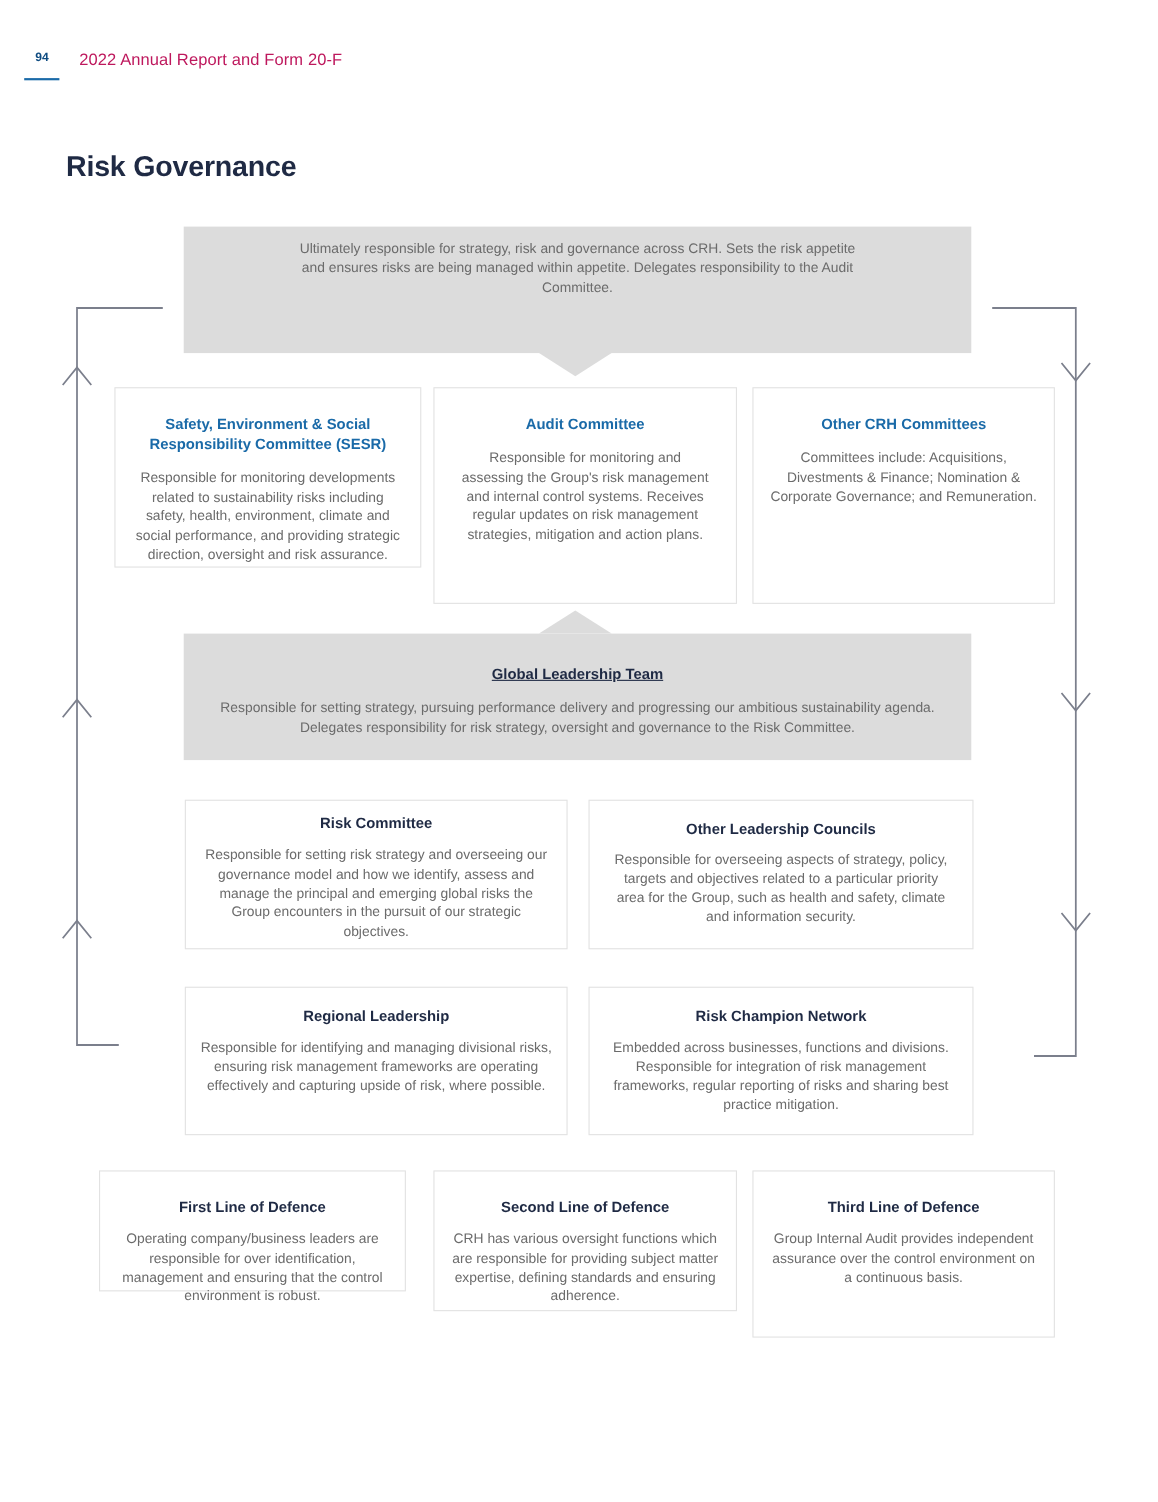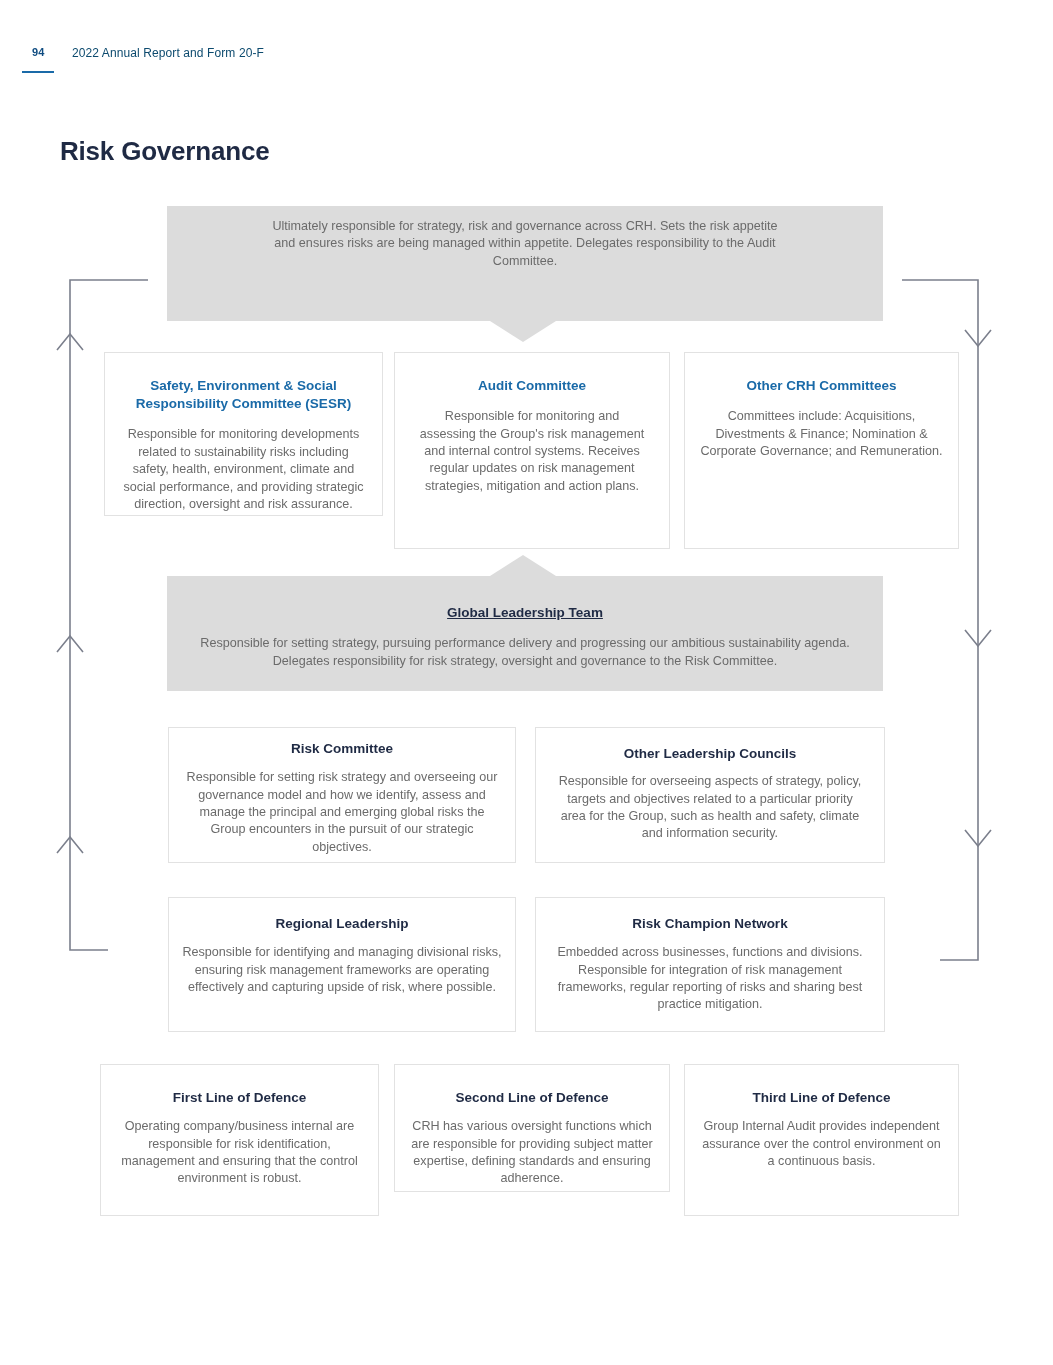--- a/index.html
+++ b/index.html
@@ -37,22 +37,22 @@
     top: 0;
     font-size: 11px;
     font-weight: bold;
     color: #0f4c81;
     letter-spacing: 0.1px;
   }
   .header-title {
     position: absolute;
     left: 72px;
     top: 0;
-    font-size: 12px;
-    color: #0c4a6e;
+    font-size: 15px;
+    color: #be185d;
     letter-spacing: 0.1px;
   }
 
   
   .page-title {
     position: absolute;
     left: 60px;
     top: 136px;
     font-size: 26px;
     font-weight: bold;
@@ -158,21 +158,21 @@
   #othercouncils .body  { margin-top: 10px; padding: 0 20px; }
 
   #regional         { left:168px; top:897px; width:348px; height:135px; }
   #regional .title  { margin-top: 17px; }
   #regional .body   { margin-top: 11px; padding: 0 12px; }
 
   #champion         { left:535px; top:897px; width:350px; height:135px; }
   #champion .title  { margin-top: 17px; }
   #champion .body   { margin-top: 11px; padding: 0 14px; }
 
-  #line1            { left:100px; top:1064px; width:279px; height:152px; }
+  #line1            { left:90px; top:1064px; width:279px; height:110px; }
   #line1 .title     { margin-top: 24px; }
   #line1 .body      { margin-top: 11px; padding: 0 12px; }
 
   #line2            { left:394px; top:1064px; width:276px; height:128px; }
   #line2 .title     { margin-top: 24px; }
   #line2 .body      { margin-top: 11px; padding: 0 12px; }
 
   #line3            { left:684px; top:1064px; width:275px; height:152px; }
   #line3 .title     { margin-top: 24px; }
   #line3 .body      { margin-top: 11px; padding: 0 16px; }
@@ -248,21 +248,21 @@
     <div class="body">Responsible for identifying and managing divisional risks, ensuring risk management frameworks are operating effectively and capturing upside of risk, where possible.</div>
   </div>
 
   <div class="node outline" id="champion">
     <div class="title">Risk Champion Network</div>
     <div class="body">Embedded across businesses, functions and divisions. Responsible for integration of risk management frameworks, regular reporting of risks and sharing best practice mitigation.</div>
   </div>
 
   <div class="node outline" id="line1">
     <div class="title">First Line of Defence</div>
-    <div class="body">Operating company/business internal are responsible for risk identification, management and ensuring that the control environment is robust.</div>
+    <div class="body">Operating company/business leaders are responsible for over identification, management and ensuring that the control environment is robust.</div>
   </div>
 
   <div class="node outline" id="line2">
     <div class="title">Second Line of Defence</div>
     <div class="body">CRH has various oversight functions which are responsible for providing subject matter expertise, defining standards and ensuring adherence.</div>
   </div>
 
   <div class="node outline" id="line3">
     <div class="title">Third Line of Defence</div>
     <div class="body">Group Internal Audit provides independent assurance over the control environment on a continuous basis.</div>

